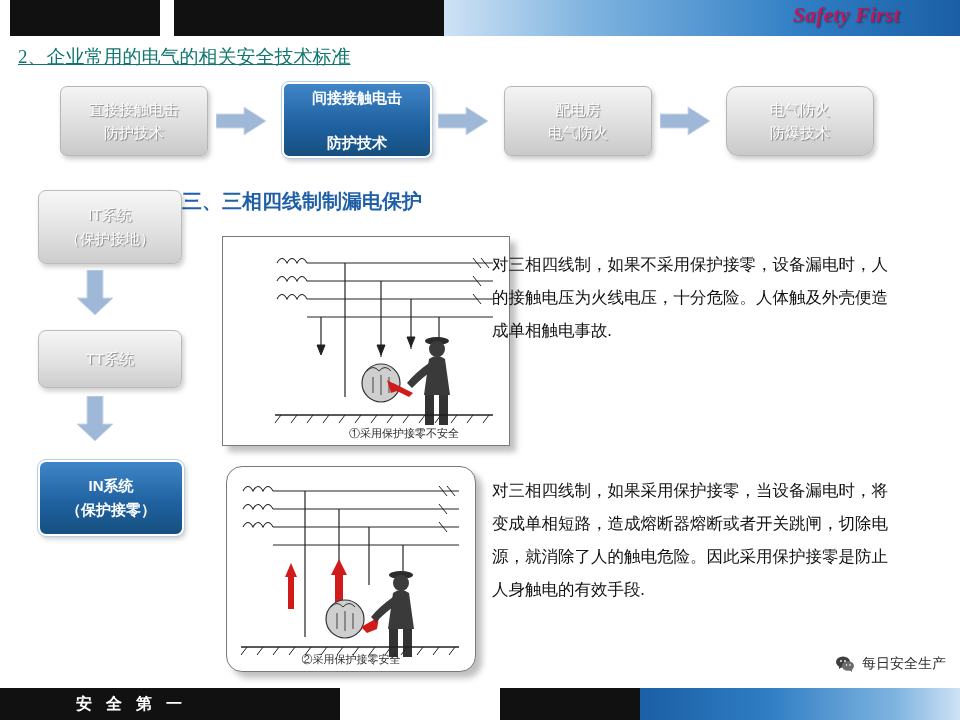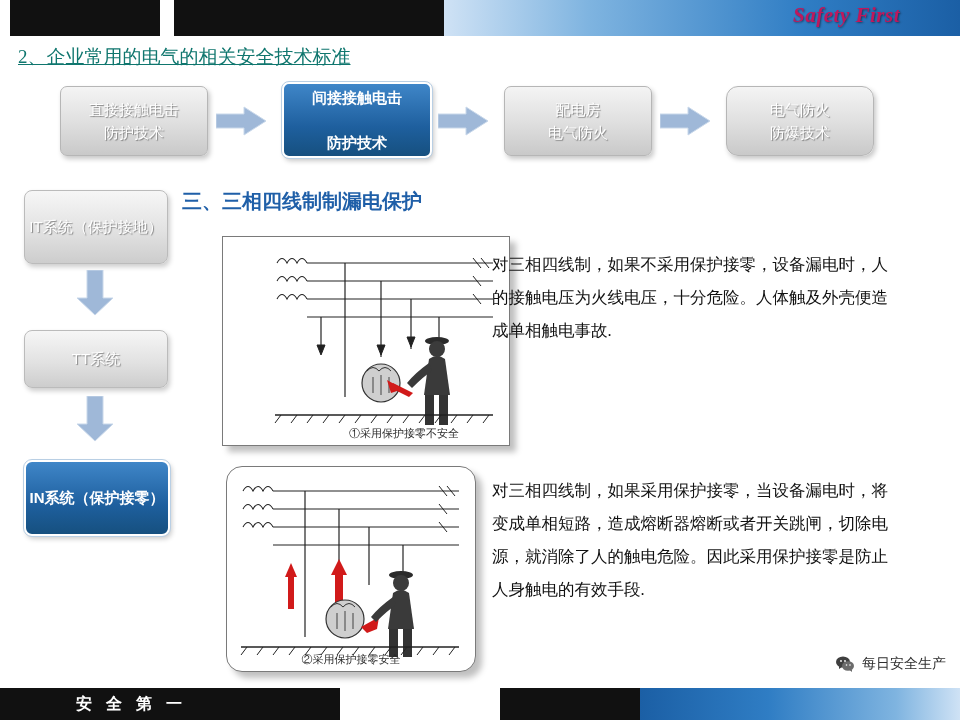--- a/index.html
+++ b/index.html
@@ -127,25 +127,25 @@
   
   .chain {
     position: absolute;
     left: 24px;
     top: 190px;
     width: 150px;
     height: 350px;
   }
   .chain-box {
     position: absolute;
-    left: 0;
+    left: 14px;
     width: 142px;
     border-radius: 8px;
     display: flex;
-    flex-direction: row;
+    flex-direction: column;
     align-items: center;
     justify-content: center;
     font-size: 15px;
     line-height: 1.6;
     box-shadow: 2px 3px 5px rgba(0,0,0,0.2);
   }
   .chain-box.grey {
     background: linear-gradient(to bottom, #f6f6f6 0%, #e2e2e2 55%, #cdcdcd 100%);
     border: 1px solid #bbbbbb;
     color: #ffffff;

